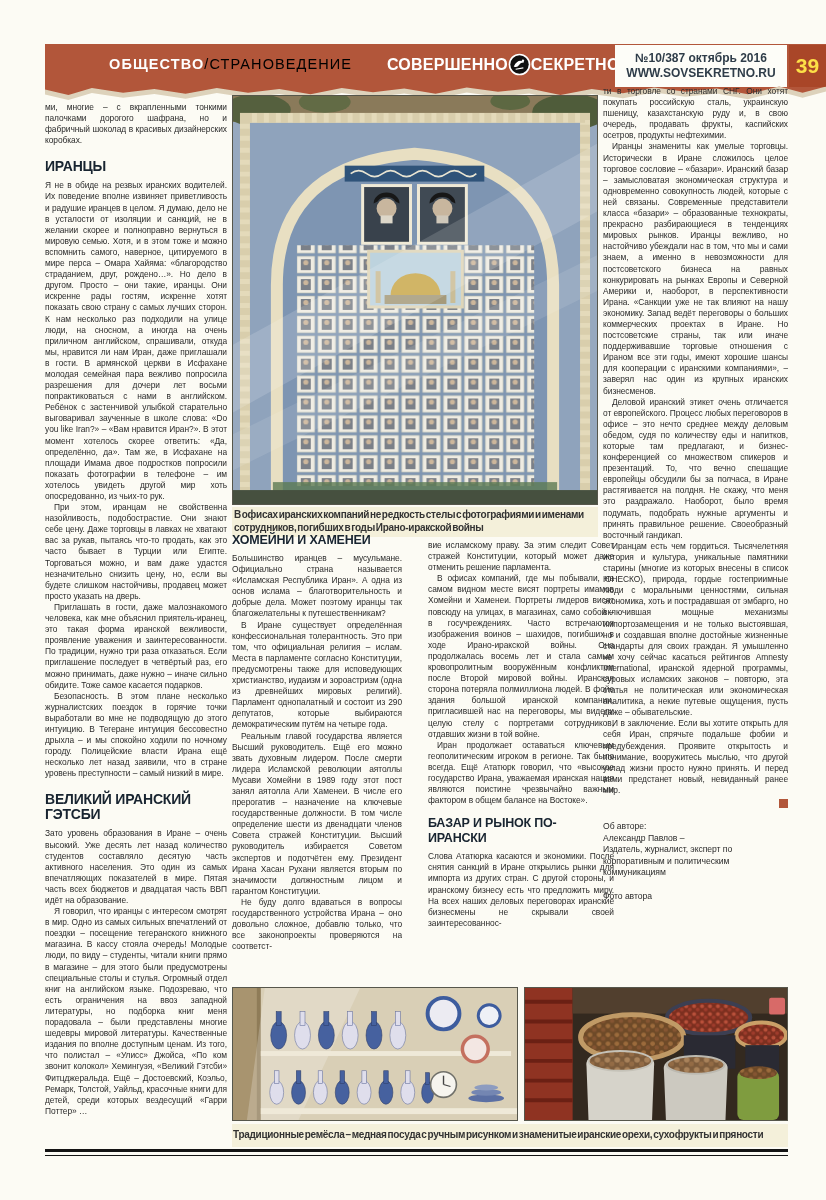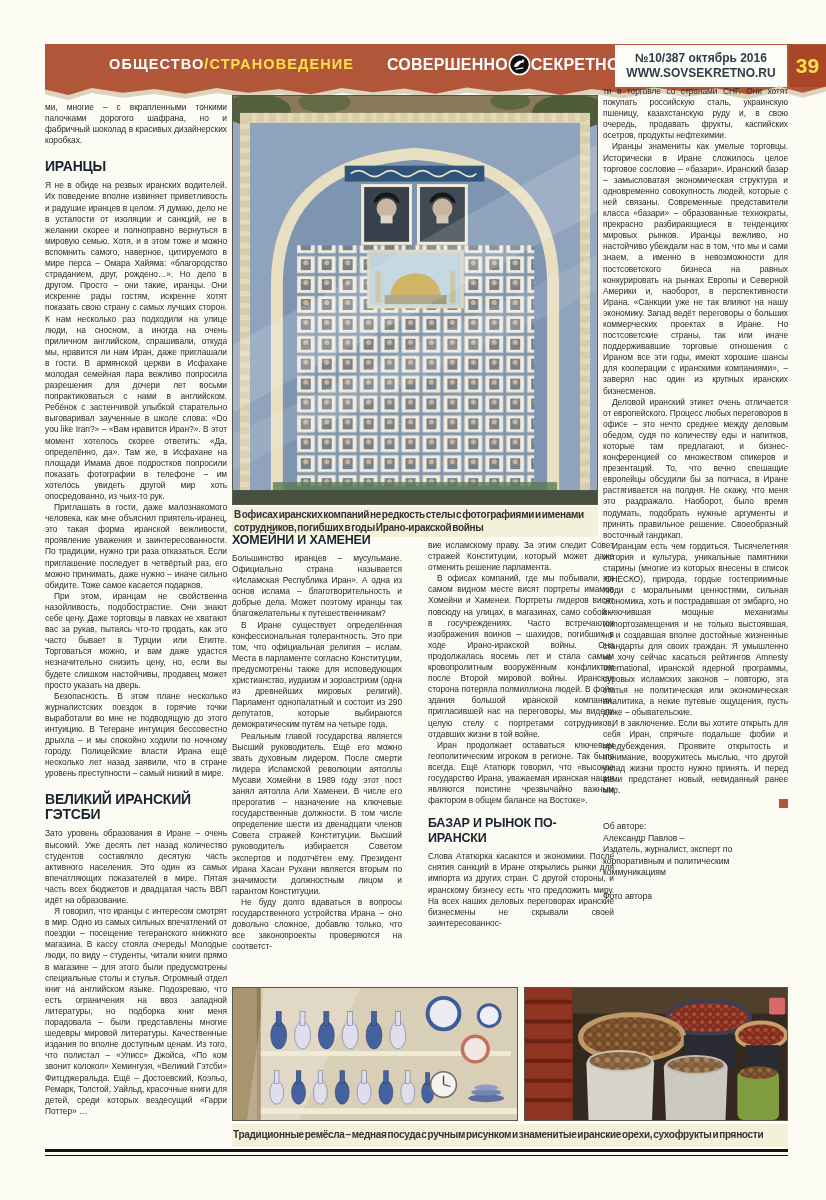--- a/index.html
+++ b/index.html
@@ -13,21 +13,21 @@
   .band-back {
     position:absolute; left:45px; top:49px; width:781px; height:53px; background:#ddd2bb;
     clip-path:polygon(0 0,100% 0,100% 80%,97% 92%,94% 80%,90% 95%,86% 84%,82% 90%,78% 82%,74% 93%,70% 85%,66% 96%,62% 84%,58% 90%,54% 82%,50% 94%,46% 84%,42% 91%,38% 83%,34% 95%,30% 85%,26% 92%,22% 83%,18% 94%,14% 85%,10% 92%,6% 83%,3% 96%,0 86%);
   }
   .band {
     position:absolute; left:45px; top:44px; width:781px; height:53px; background:#b2563a;
     clip-path:polygon(0 0,100% 0,100% 80%,97% 92%,94% 80%,90% 95%,86% 84%,82% 90%,78% 82%,74% 93%,70% 85%,66% 96%,62% 84%,58% 90%,54% 82%,50% 94%,46% 84%,42% 91%,38% 83%,34% 95%,30% 85%,26% 92%,22% 83%,18% 94%,14% 85%,10% 92%,6% 83%,3% 96%,0 86%);
   }
   .section-label { position:absolute; left:64px; top:12px; font-size:14.5px; color:#ffffff; letter-spacing:1.1px; white-space:nowrap; }
   .section-label .bold { font-weight:700; }
-  .section-label .light { font-weight:700; color:#fde047; }
+  .section-label .light { font-weight:400; color:#000000; }
   .logo { position:absolute; left:342px; top:9px; display:flex; align-items:center; color:#ffffff; font-weight:700; font-size:16px; letter-spacing:0.2px; white-space:nowrap; }
   .emblem { width:23px; height:23px; flex:0 0 auto; }
   .issue-box { position:absolute; left:570px; top:1px; width:172px; height:42px; background:#fdfdf8; color:#2f3d49; text-align:center; font-weight:700; font-size:12px; line-height:15px; padding-top:6px; }
   .page-num { position:absolute; left:744px; top:1px; width:37px; height:42px; background:#a94628; color:#fde047; font-size:21px; font-weight:700; display:flex; align-items:center; justify-content:center; }
   
   .col { position:absolute; font-size:8.4px; line-height:11.1px; text-align:justify; letter-spacing:-0.05px; }
   .col p { text-align:justify; }
   .col p.ind { text-indent:9px; }
   h2.head { font-size:14px; font-weight:700; color:#182430; letter-spacing:-0.2px; margin:13px 0 6px; text-align:left; line-height:15px; }
   h2.head.mid { font-size:12.5px; margin:10px 0 5px; }
@@ -82,22 +82,22 @@
       <div>№10/387   октябрь 2016</div>
       <div>WWW.SOVSEKRETNO.RU</div>
     </div>
     <div class="page-num">39</div>
   </div>
 
   <div class="col col1">
     <p>ми, многие – с вкрапленными тонкими палочками дорогого шафрана, но и фабричный шоколад в красивых дизайнерских коробках.</p>
     <h2 class="head">ИРАНЦЫ</h2>
     <p>Я не в обиде на резвых иранских водителей. Их поведение вполне извиняет приветливость и радушие иранцев в целом. Я думаю, дело не в усталости от изоляции и санкций, не в желании скорее и полноправно вернуться в мировую семью. Хотя, и в этом тоже и можно вспомнить самого, наверное, цитируемого в мире перса – Омара Хайяма: «благородство страданием, друг, рождено…». Но дело в другом. Просто – они такие, иранцы. Они искренне рады гостям, искренне хотят показать свою страну с самых лучших сторон. К нам несколько раз подходили на улице люди, на сносном, а иногда на очень приличном английском, спрашивали, откуда мы, нравится ли нам Иран, даже приглашали в гости. В армянской церкви в Исфахане молодая семейная пара вежливо попросила разрешения для дочери лет восьми попрактиковаться с нами в английском. Ребёнок с застенчивой улыбкой старательно выговаривал заученные в школе слова: «Do you like Iran?» – «Вам нравится Иран?». В этот момент хотелось скорее ответить: «Да, определённо, да». Там же, в Исфахане на площади Имама двое подростков попросили показать фотографии в телефоне – им хотелось увидеть другой мир хоть опосредованно, из чьих-то рук.</p>
+    <p class="ind">При этом, иранцам не свойственна назойливость, подобострастие. Они знают себе цену. Даже торговцы в лавках не хватают вас за рукав, пытаясь что-то продать, как это часто бывает в Турции или Египте. Торговаться можно, и вам даже удастся незначительно снизить цену, но, если вы будете слишком настойчивы, продавец может просто указать на дверь.</p>
     <p class="ind">Приглашать в гости, даже малознакомого человека, как мне объяснил приятель-иранец, это такая форма иранской вежливости, проявление уважения и заинтересованности. По традиции, нужно три раза отказаться. Если приглашение последует в четвёртый раз, его можно принимать, даже нужно – иначе сильно обидите. Тоже самое касается подарков.</p>
-    <p class="ind">При этом, иранцам не свойственна назойливость, подобострастие. Они знают себе цену. Даже торговцы в лавках не хватают вас за рукав, пытаясь что-то продать, как это часто бывает в Турции или Египте. Торговаться можно, и вам даже удастся незначительно снизить цену, но, если вы будете слишком настойчивы, продавец может просто указать на дверь.</p>
     <p class="ind">Безопасность. В этом плане несколько журналистских поездок в горячие точки выработали во мне не подводящую до этого интуицию. В Тегеране интуиция бессовестно дрыхла – и мы спокойно ходили по ночному городу. Полицейские власти Ирана ещё несколько лет назад заявили, что в стране уровень преступности – самый низкий в мире.</p>
     <h2 class="head">ВЕЛИКИЙ ИРАНСКИЙ ГЭТСБИ</h2>
     <p>Зато уровень образования в Иране – очень высокий. Уже десять лет назад количество студентов составляло десятую часть активного населения. Это один из самых впечатляющих показателей в мире. Пятая часть всех бюджетов и двадцатая часть ВВП идёт на образование.</p>
     <p class="ind">Я говорил, что иранцы с интересом смотрят в мир. Одно из самых сильных впечатлений от поездки – посещение тегеранского книжного магазина. В кассу стояла очередь! Молодые люди, по виду – студенты, читали книги прямо в магазине – для этого были предусмотрены специальные столы и стулья. Огромный отдел книг на английском языке. Подозреваю, что есть ограничения на ввоз западной литературы, но подборка книг меня порадовала – были представлены многие шедевры мировой литературы. Качественные издания по вполне доступным ценам. Из того, что полистал – «Улисс» Джойса, «По ком звонит колокол» Хемингуэя, «Великий Гэтсби» Фитцджеральда. Ещё – Достоевский, Коэльо, Ремарк, Толстой, Уайльд, красочные книги для детей, среди которых вездесущий «Гарри Поттер» …</p>
   </div>
 
   <div class="photo main-photo">
     <svg viewBox="0 0 365 410" preserveAspectRatio="none">
       <defs>
         <pattern id="mgrid" width="21" height="20" patternUnits="userSpaceOnUse">

